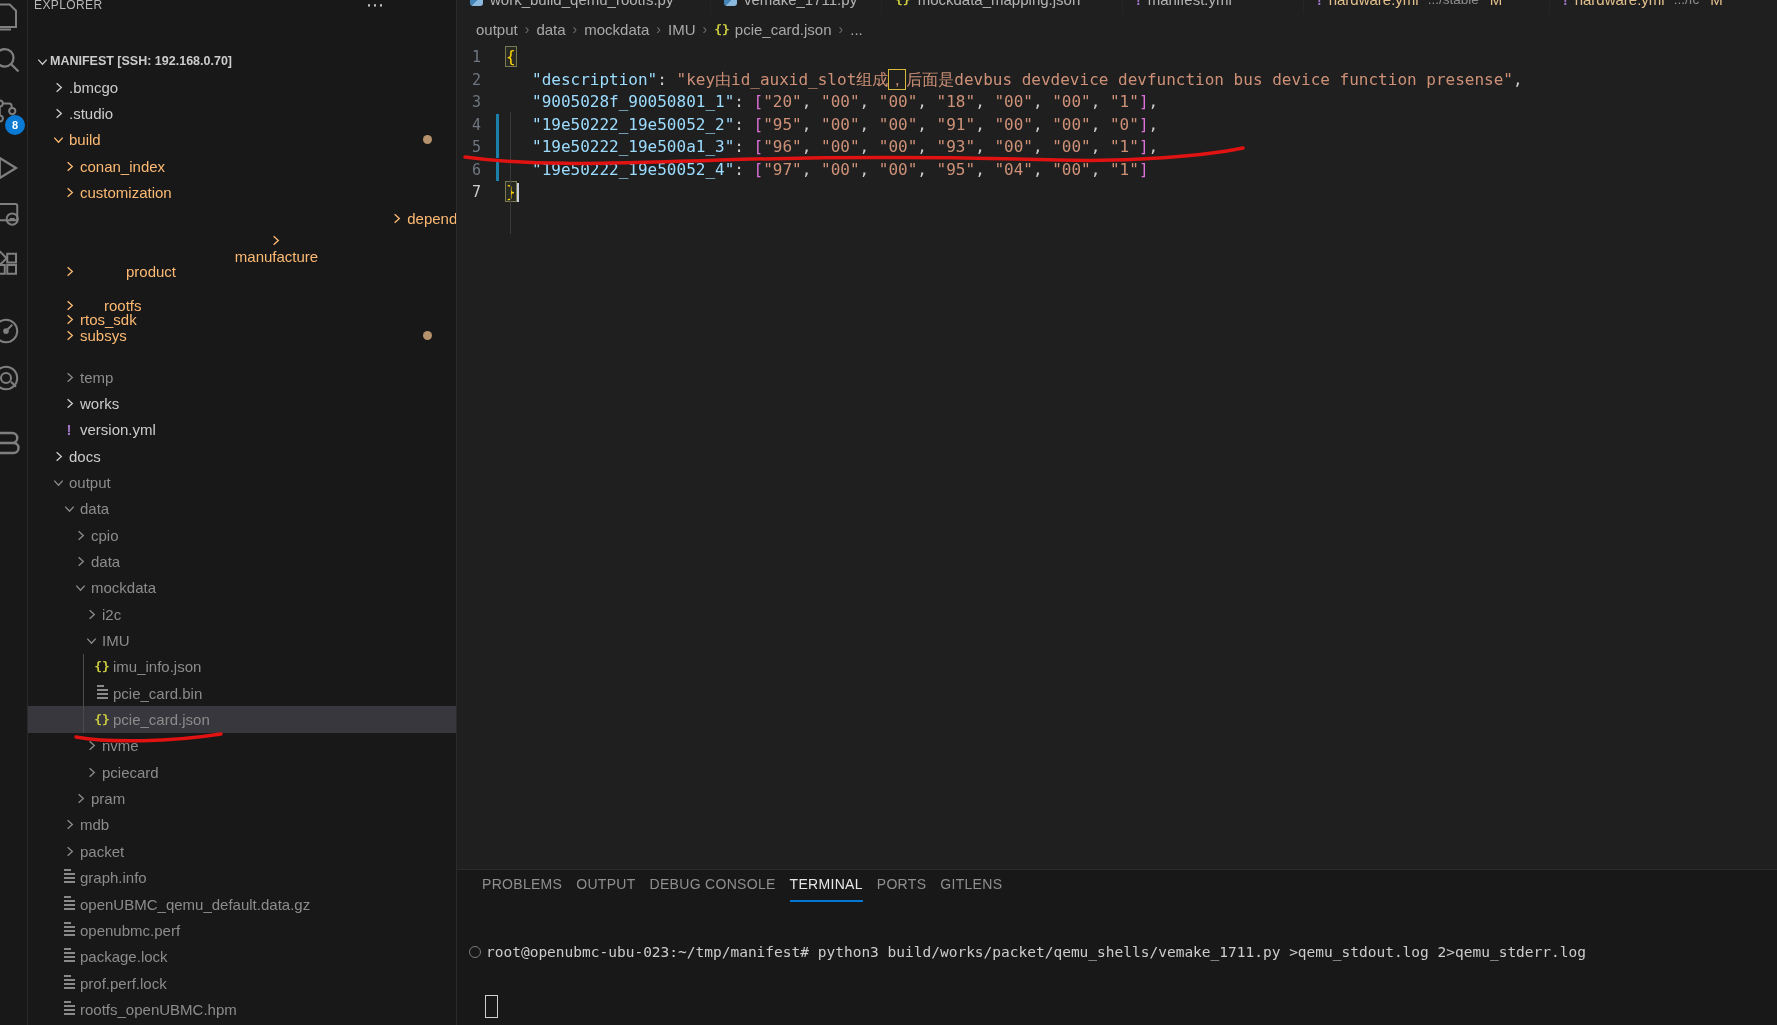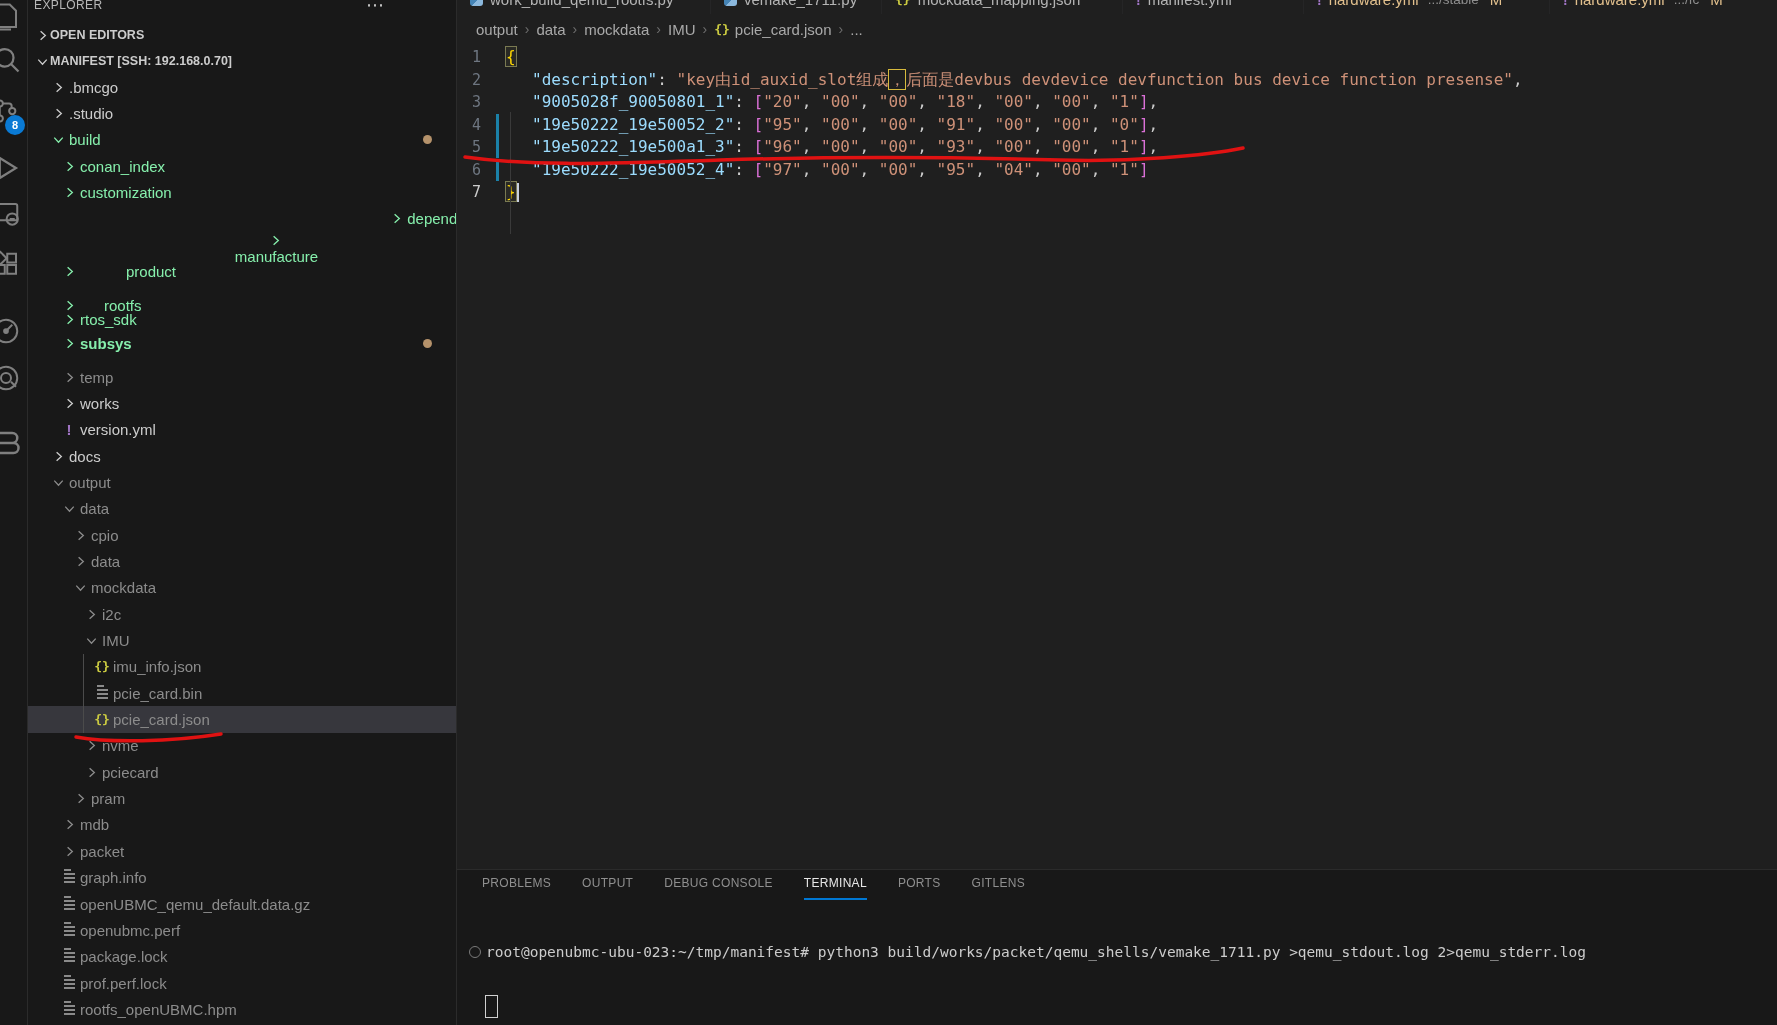--- a/index.html
+++ b/index.html
@@ -23,21 +23,21 @@
   .sb-section{position:absolute;left:0;width:100%;height:26px;display:flex;align-items:center;
               font-weight:bold;font-size:12.5px;color:#cccccc;}
   .sb-section .chev{margin-left:6px;}
   .chev{width:16px;height:16px;flex:0 0 16px;display:inline-flex;align-items:center;justify-content:center;}
   .chev svg{width:15px;height:15px;stroke:currentColor;fill:none;stroke-width:1.4;}
   #tree{position:absolute;left:0;top:74px;width:100%;}
   .row{position:absolute;left:0;width:100%;height:26.35px;display:flex;align-items:center;
        font-size:15px;cursor:pointer;white-space:nowrap;}
   .row.selected{background:#37373d;}
   .row .lbl{margin-left:3px;}
-  .c-normal{color:#cccccc;} .c-mod{color:#86efac;} .c-ign{color:#8c8c8c;}
+  .c-normal{color:#cccccc;} .c-mod{color:#fdba74;} .c-ign{color:#8c8c8c;}
   .ficon{width:16px;flex:0 0 16px;text-align:center;font-size:13px;}
   .ficon.json{color:#cbcb41;font-family:"DejaVu Sans Mono",monospace;font-weight:bold;}
   .ficon.yaml{color:#a074c4;font-weight:bold;font-size:15px;}
   .ficon.doc .bars{display:inline-block;width:11px;}
   .ficon.doc .bars i{display:block;height:2px;background:#8a8a8a;margin:2px 0;}
   .mod-dot{position:absolute;left:395px;width:9px;height:9px;border-radius:50%;background:#b5926b;}
   #imu-guide{position:absolute;left:55px;top:654px;width:1px;height:79px;background:#4b4b4b;}
   
   #tabstrip{position:absolute;left:0;top:0;right:0;height:14px;background:#181818;
             border-bottom:1px solid #252526;display:flex;overflow:hidden;}
@@ -64,21 +64,21 @@
   .ct{margin-left:25px;}
   .tk-key{color:#9cdcfe;} .tk-str{color:#ce9178;} .tk-pun{color:#cccccc;}
   .tk-b1{color:#ffd700;} .tk-b2{color:#da70d6;}
   .match{outline:1px solid #7a7a52;background:rgba(90,90,60,.18);}
   .uni-box{color:#ce9178;outline:1px solid #d7ba3d;margin:0 1px;}
   .cursor{display:inline-block;width:2px;height:19px;background:#c8d0e0;vertical-align:middle;margin-left:1px;}
   .gitbar{position:absolute;left:39px;width:3px;height:22px;background:#1b81a8;}
   #indent-guide{position:absolute;left:53px;top:68px;width:1px;height:122px;background:#3a3a3a;}
   
   #panel{position:absolute;left:0;top:869px;right:0;bottom:0;background:#181818;border-top:1px solid #2b2b2b;}
-  #panel-tabs{position:absolute;left:25px;top:6px;display:flex;gap:31px;font-size:12px;letter-spacing:.3px;}
+  #panel-tabs{position:absolute;left:25px;top:6px;display:flex;gap:14px;font-size:14px;letter-spacing:.3px;}
   .ptab{color:#8f8f8f;padding-bottom:8px;cursor:pointer;}
   .ptab.active{color:#e7e7e7;border-bottom:2px solid #0078d4;}
   #term{position:absolute;left:12px;top:42px;font-family:"DejaVu Sans Mono",monospace;
         font-size:14.5px;color:#cccccc;white-space:pre;}
   #term-line{display:flex;align-items:center;}
   #term-deco{width:10px;height:10px;border-radius:50%;border:1.5px solid #7a7a7a;margin-right:5px;flex:0 0 auto;}
   #term-cursor{margin-left:16px;margin-top:3px;width:11px;height:21px;border:1.5px solid #d0d0d0;}
   
   #annotations{position:absolute;inset:0;z-index:40;pointer-events:none;}
 </style>
@@ -126,28 +126,20 @@
       </svg></div>
     <div class="ab-icon" style="top: 428px;"><svg viewBox="0 0 24 24" fill="none" stroke="currentColor" stroke-width="2">
         <path d="M5 4h12a4 4 0 010 8H5zM5 12h13a4 4 0 010 8H5z"></path>
       </svg></div>
   </div>
 <div id="ab-badge">8</div>
 
 <div id="sidebar">
   <div id="sb-title">EXPLORER</div>
   <div id="sb-ellipsis">⋯</div>
-  <div class="sb-section" style="top:22px;">
-    <span class="chev">
-        <svg viewBox="0 0 16 16">
-          <path d="M6 3.5l5 4.5-5 4.5"></path>
-        </svg>
-      </span>
-    <span>OPEN EDITORS</span>
-  </div>
   <div class="sb-section" style="top:48px;">
     <span class="chev">
         <svg viewBox="0 0 16 16">
           <path d="M3.5 6l4.5 5 4.5-5"></path>
         </svg>
       </span>
     <span>MANIFEST [SSH: 192.168.0.70]</span>
   </div>
   <div id="tree">
       <div class="row c-normal" style="top: 0px; padding-left: 22px;">
@@ -224,21 +216,21 @@
         <span class="lbl">rootfs</span>
       </div>
       <div class="row c-mod" style="top: 232px; padding-left: 33px; text-align: right;">
         <span class="chev">
           <svg viewBox="0 0 16 16">
             <path d="M6 3.5l5 4.5-5 4.5"></path>
           </svg>
         </span>
         <span class="lbl">rtos_sdk</span>
       </div>
-      <div class="row c-mod" style="top: 256px; padding-left: 33px; font-weight: bold;">
+      <div class="row c-mod" style="top: 248px; padding-left: 33px;">
         <span class="chev">
           <svg viewBox="0 0 16 16">
             <path d="M6 3.5l5 4.5-5 4.5"></path>
           </svg>
         </span>
         <span class="lbl">subsys</span>
         <span class="mod-dot"></span>
       </div>
       <div class="row c-ign" style="top: 289.85px; padding-left: 33px;">
         <span class="chev">

